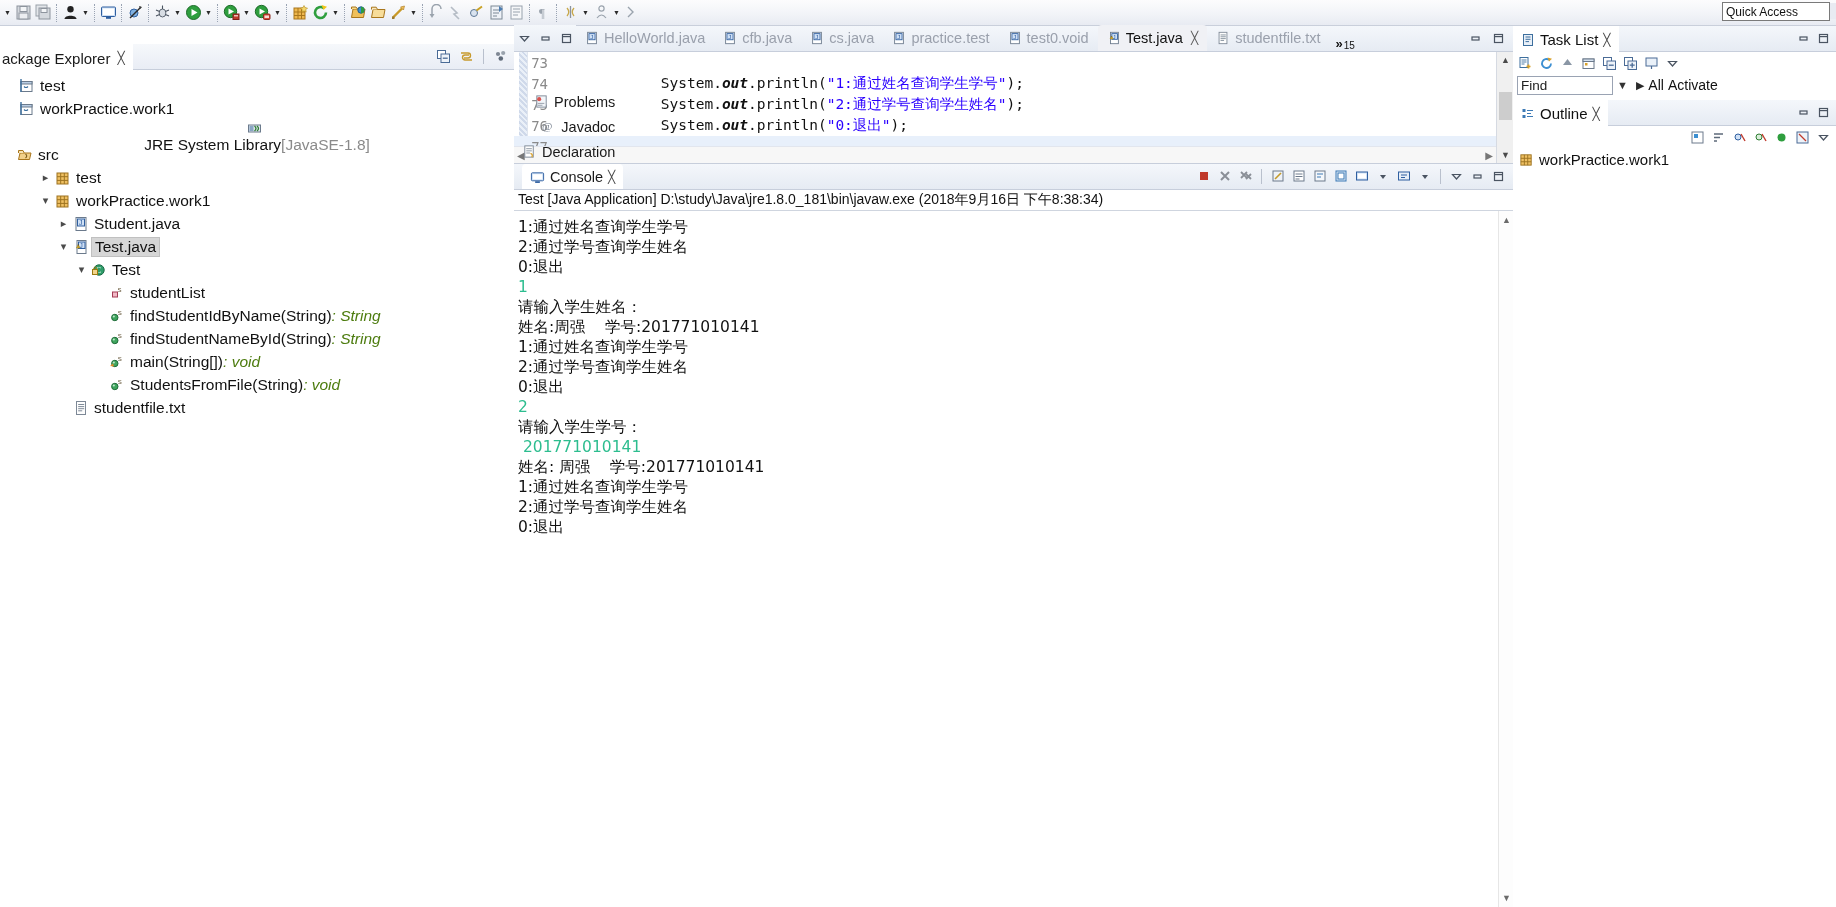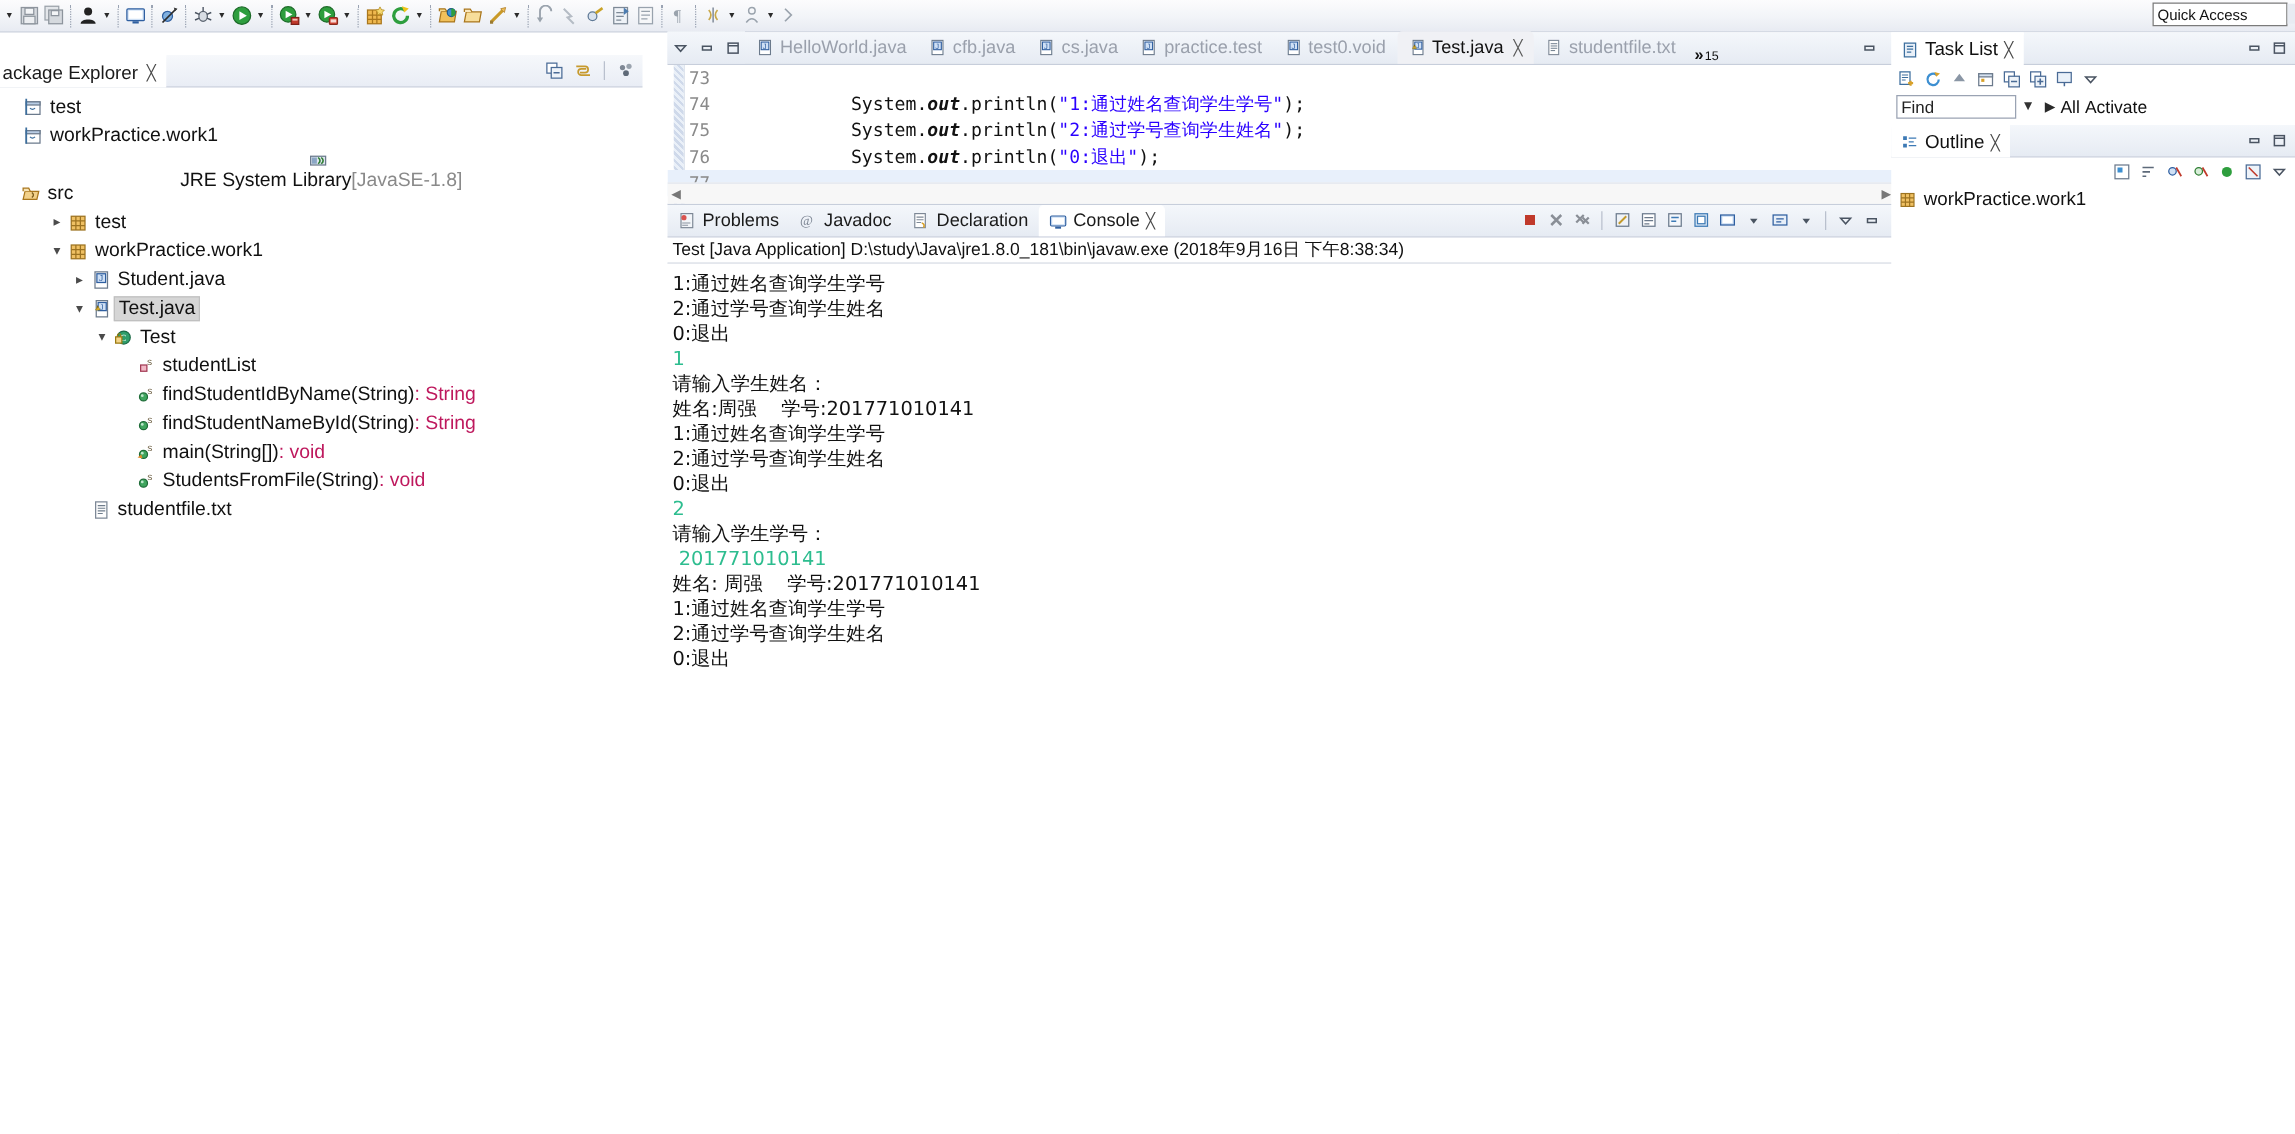--- a/index.html
+++ b/index.html
@@ -105,28 +105,27 @@
     width: 15px; min-width:15px; text-align: center;
     color: #4b4b4b; font-size: 11px;
   }
   .tree-icon {
     width: 19px; min-width:19px; height:18px;
     display: inline-flex; align-items: center; justify-content: center;
     margin-right: 4px; position: relative;
   }
   .label-box { display:inline-flex; align-items:center; }
   .t-sub { color: #8a8a8a; }
-  .t-ret { color: #be185d; }
+  .t-ret { color: #4d7c0f; font-style: italic; }
 
   
   .editor-area {
     position: absolute; left: 514px; top: 26px;
     width: 999px; height: 881px;
     background: #ffffff;
-    margin-left: 20px;
   }
   .editor-tabbar {
     position: relative;
     height: 26px;
     background: linear-gradient(to bottom,#f4f7fb,#e6ebf3);
     border-bottom: 1px solid #c7cedb;
     display: flex; align-items: flex-end;
   }
   .ed-leftctl {
     width: 62px; height: 26px;
@@ -903,21 +902,21 @@
         <span class="cv-dn">▼</span>
       </div>
       <div class="code-hscroll">
         <span>◀</span>
         <span>▶</span>
       </div>
     </div>
 
     <div class="console-panel">
       <div class="console-tabbar">
-        <div id="console-tabs" style="display:flex; align-items:flex-end;">
+        <div id="console-tabs" style="display:flex; align-items:flex-end;flex-direction:column;">
             <div class="ctab">
               <span>
                 <svg width="15" height="15" viewBox="0 0 16 16">
                   <rect x="3" y="2" width="10" height="12" fill="#f2f5f9" stroke="#7d8896"></rect>
                   <circle cx="5.5" cy="5.5" r="2.2" fill="#d9534f"></circle>
                   <path d="M4 10 h7 M4 12 h5" stroke="#8a93a0" stroke-width="0.9"></path>
                 </svg>
               </span>
               <span>Problems</span>
             </div>

